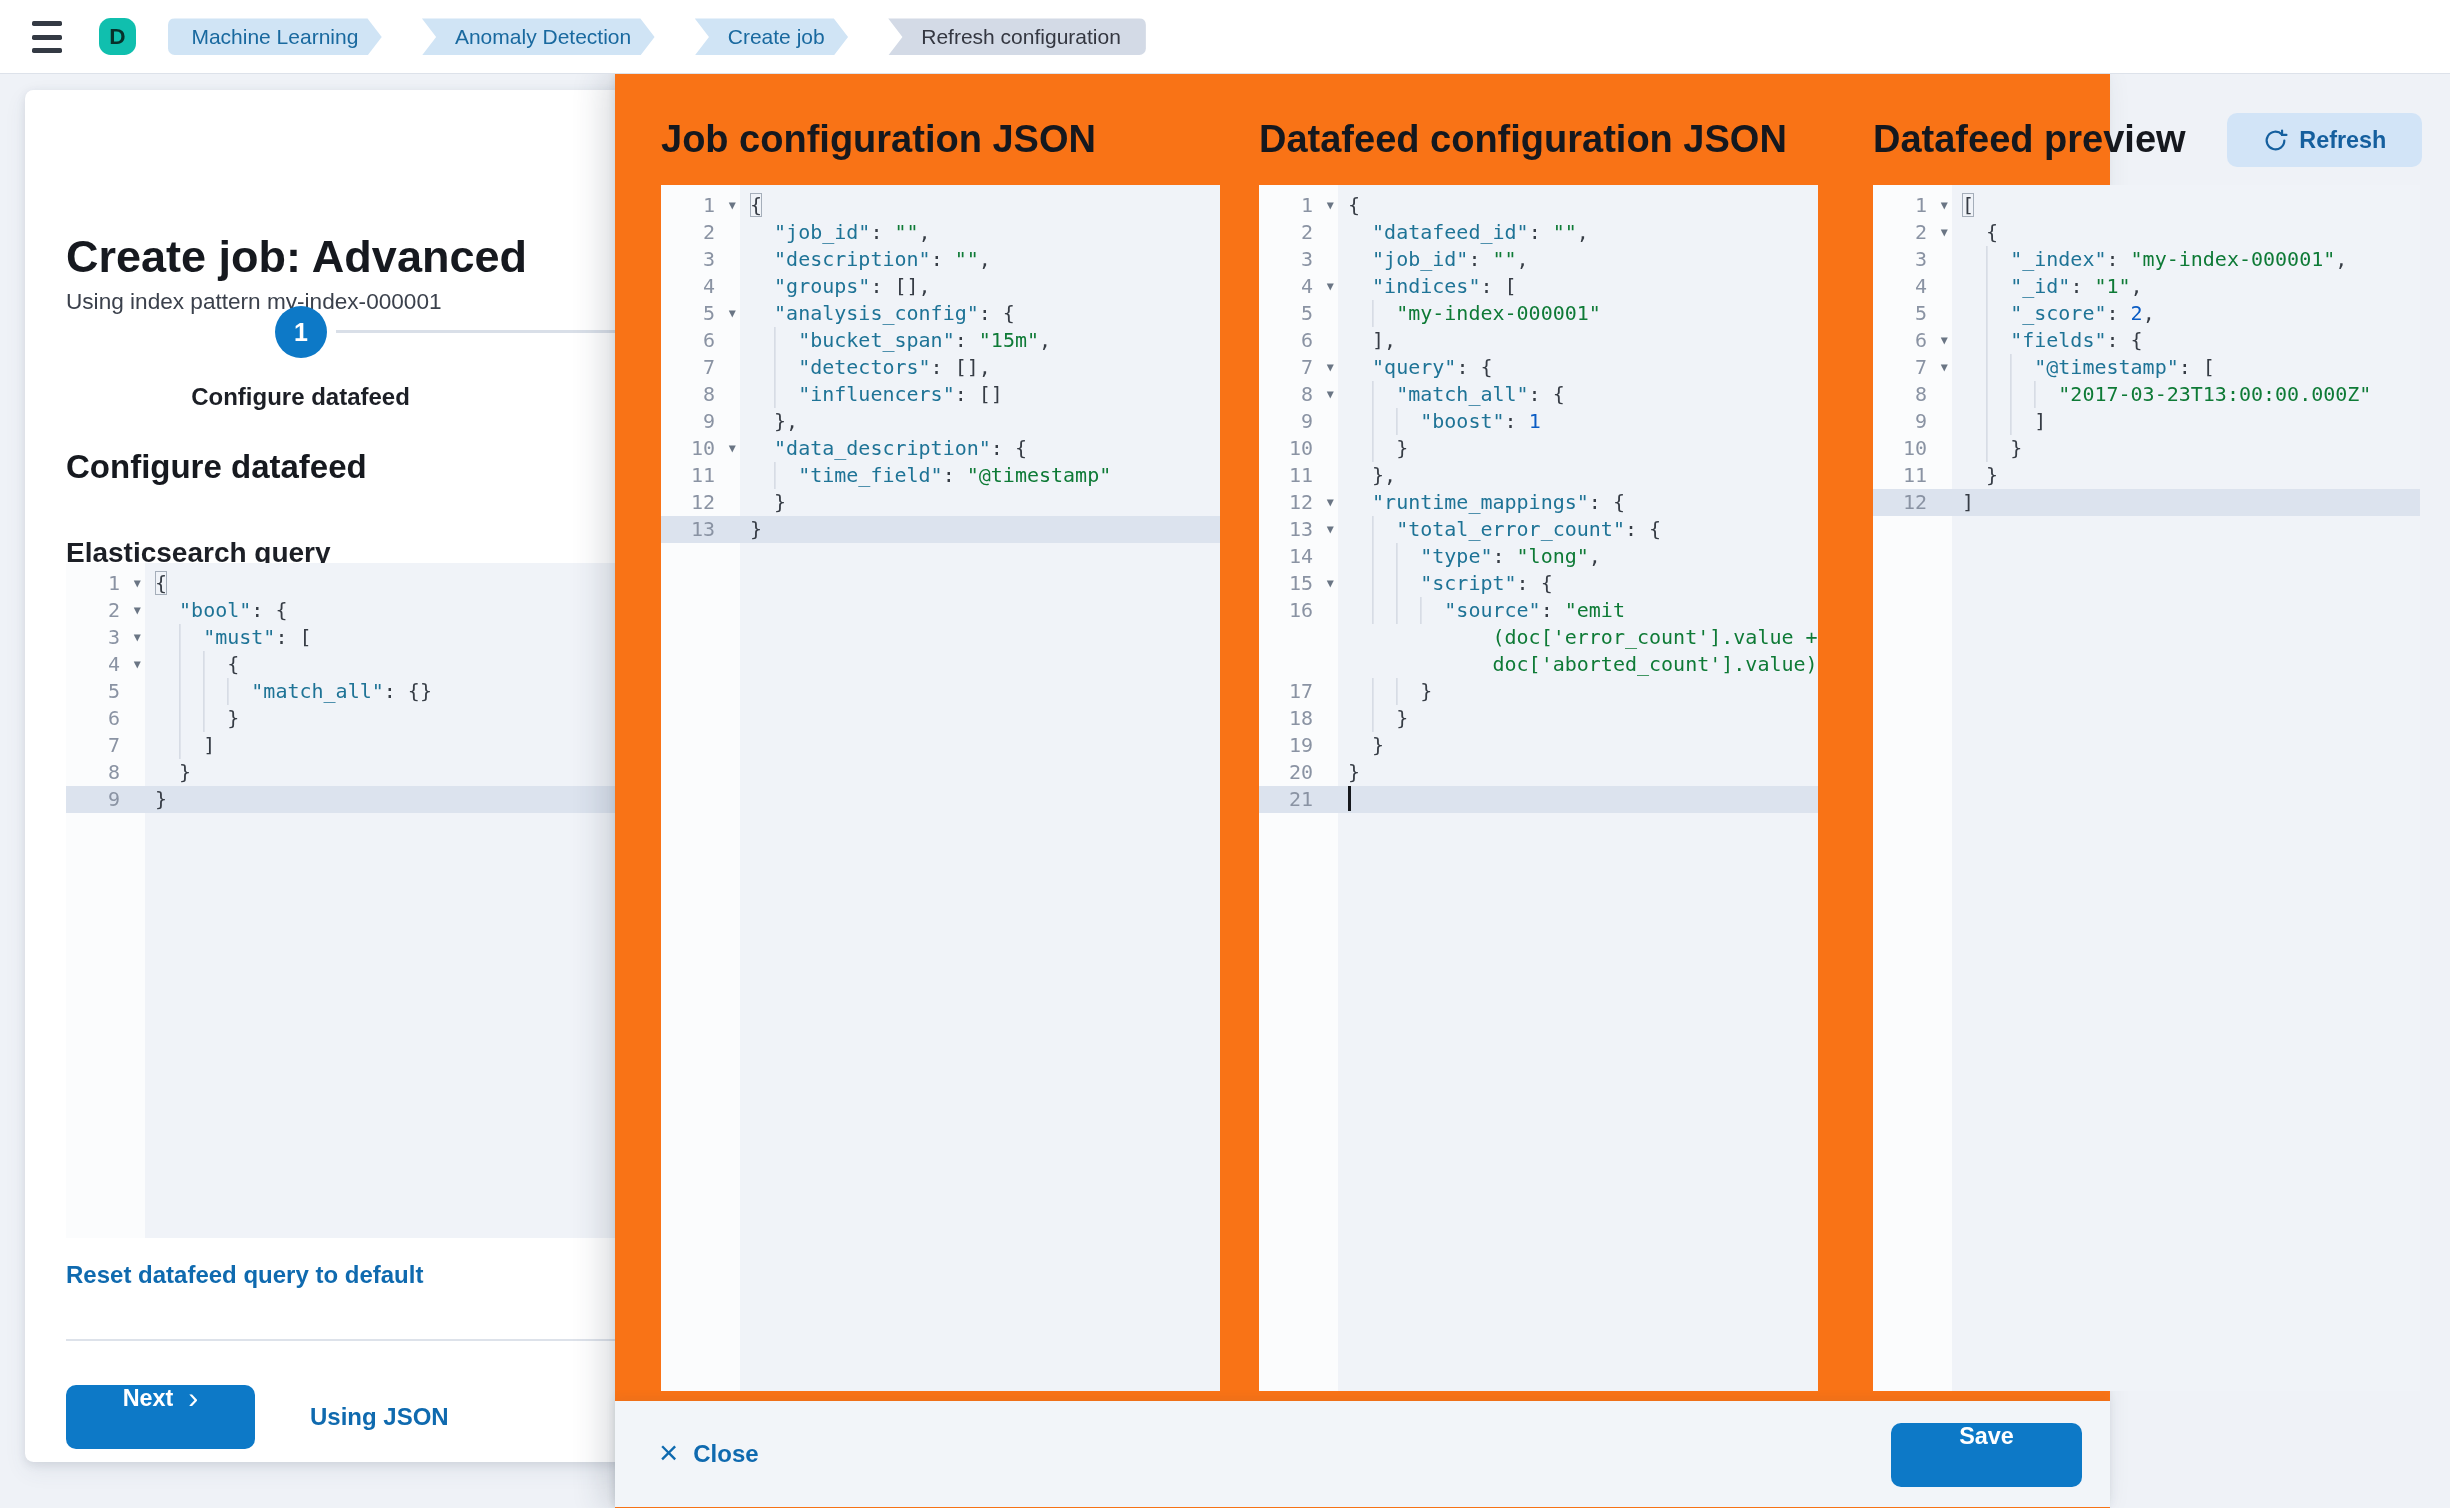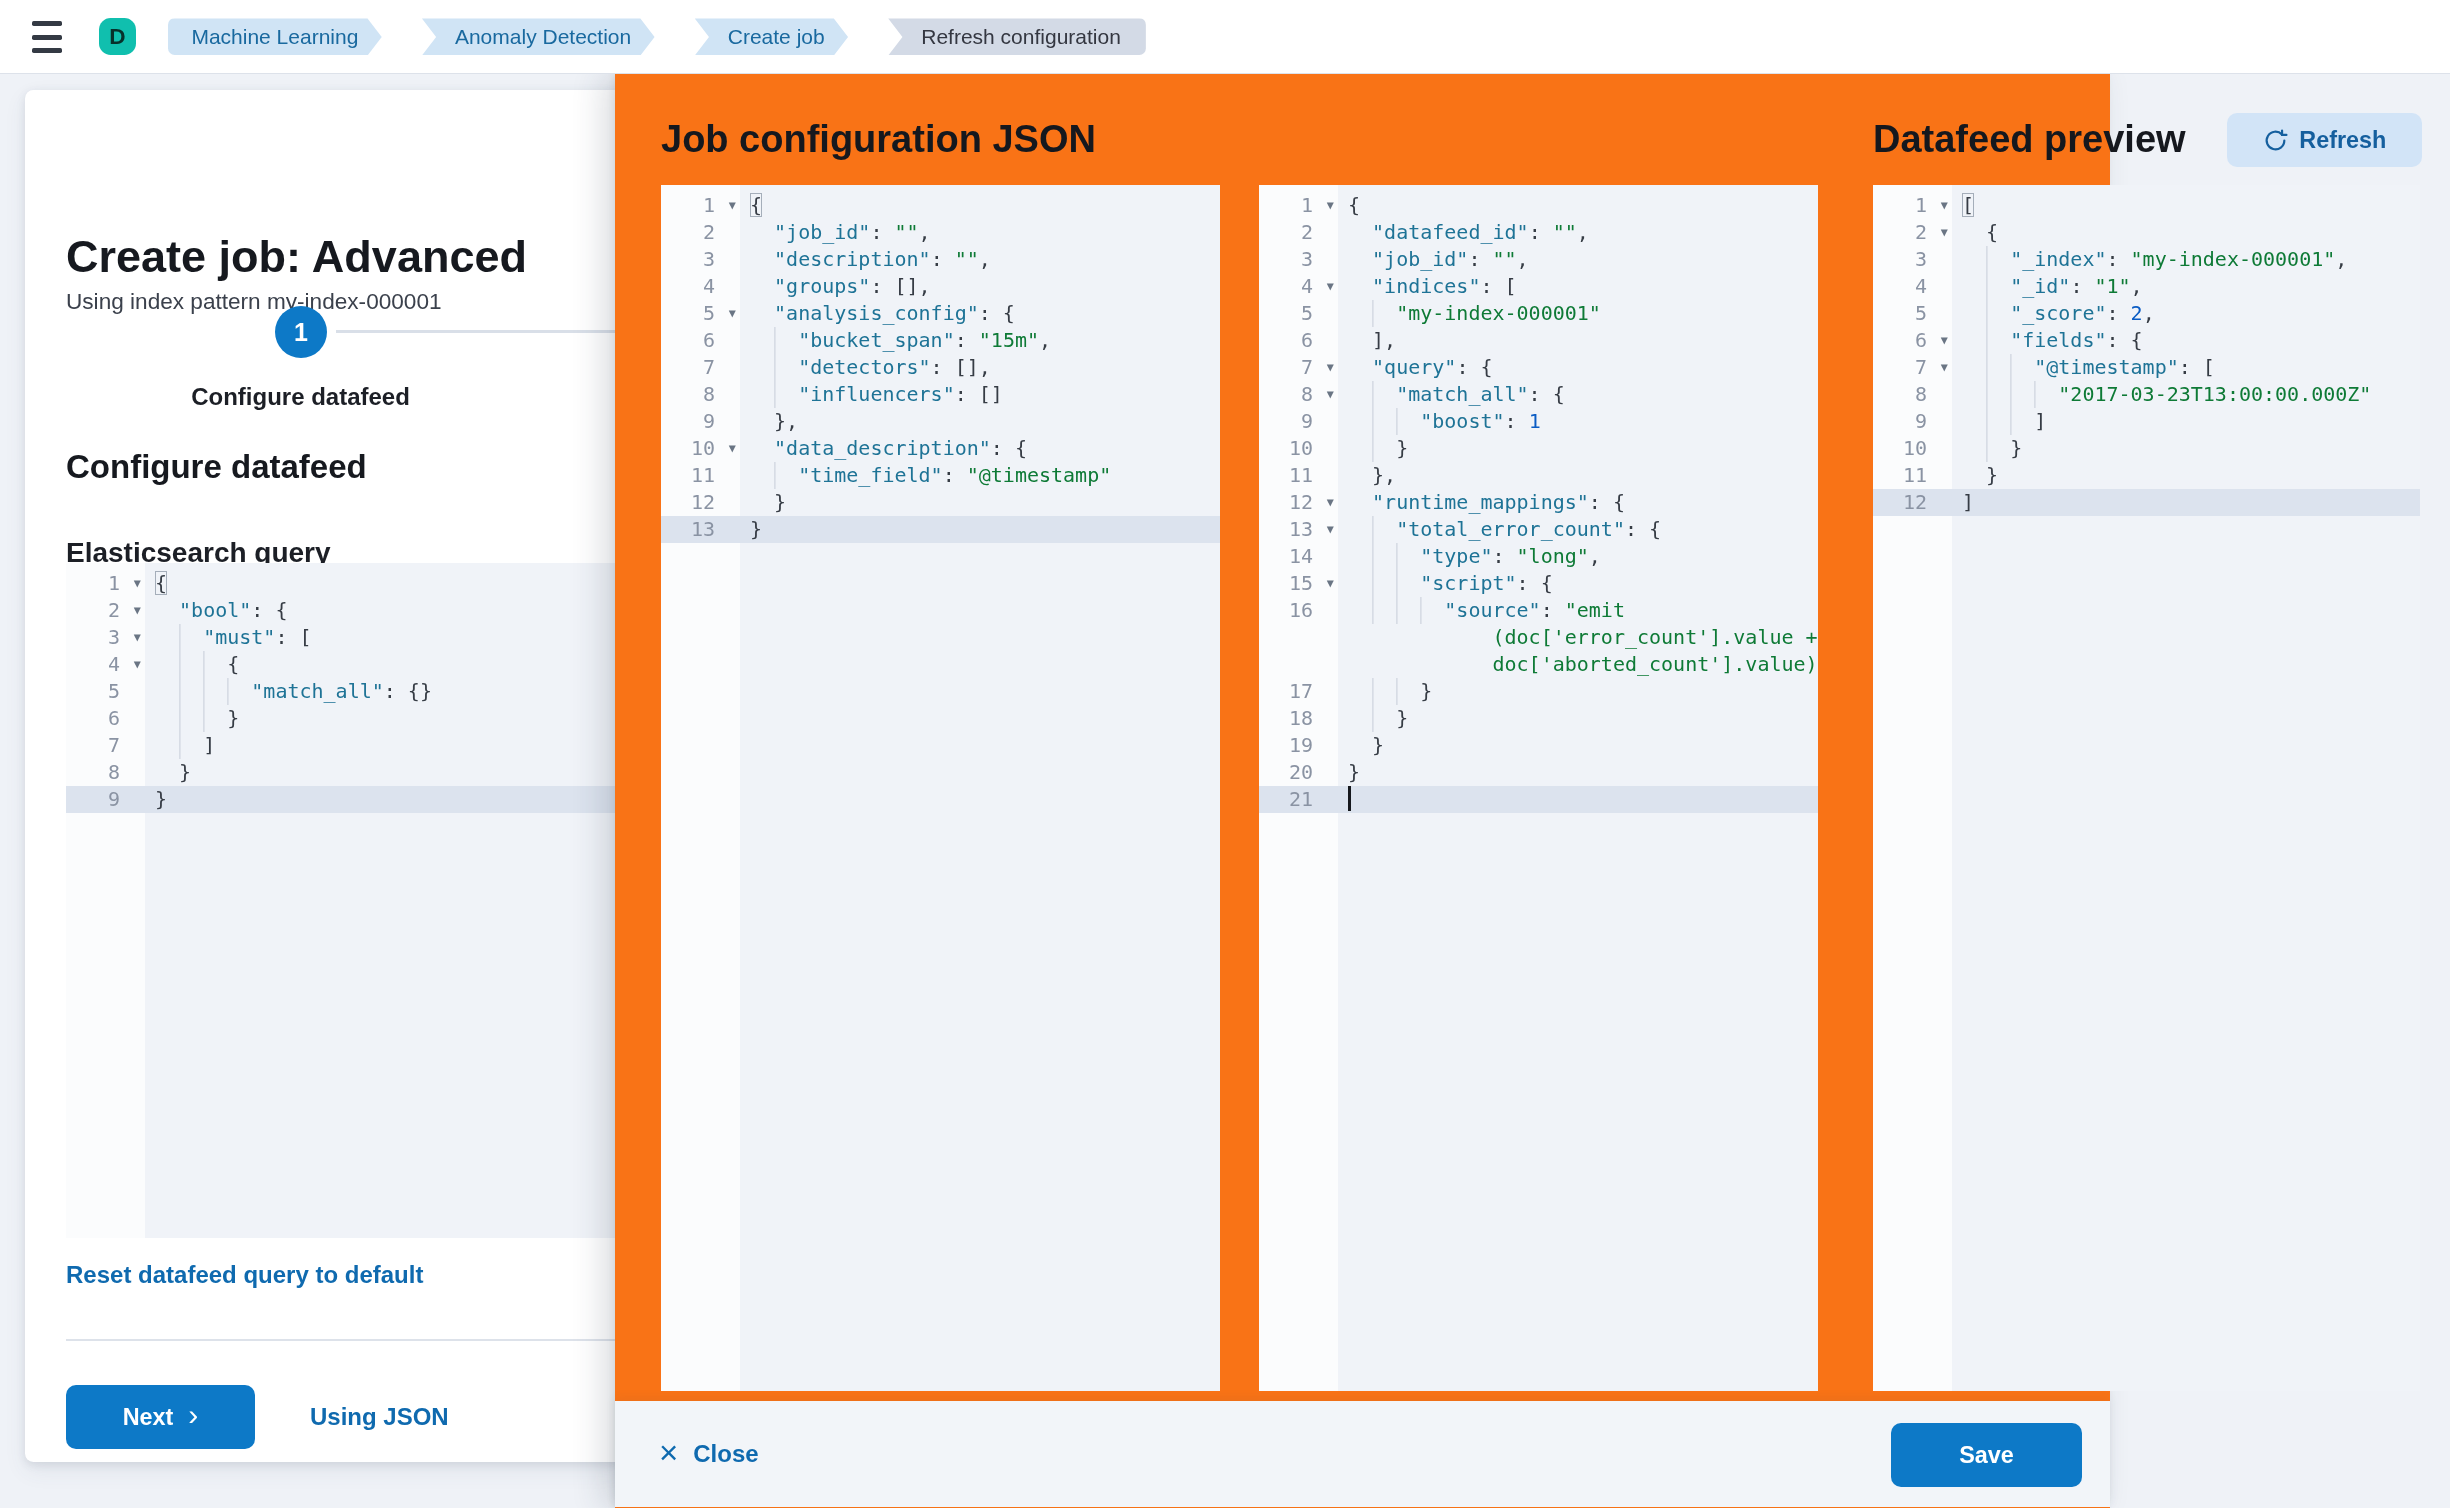--- a/index.html
+++ b/index.html
@@ -35,21 +35,21 @@
           display:flex; align-items:center; justify-content:center; }
   .step-line { position:absolute; left:311px; top:240px; width:288px; height:3.3px; background:#d9dfe8; }
   .step-label { position:absolute; left:108px; top:293px; width:335px; text-align:center;
           font-size:24px; font-weight:700; color:#1c1f26; }
   .card h2 { position:absolute; left:41px; top:358px; font-size:33px; font-weight:700; color:#16191f; }
   .qlabel { position:absolute; left:41px; top:447px; font-size:28px; font-weight:700; color:#1c1f26; }
   .reset { position:absolute; left:41px; top:1171px; font-size:24px; font-weight:600; color:#0f6aaf; cursor:pointer; }
   .divider { position:absolute; left:41px; top:1249px; width:559px; height:1.7px; background:#dde2ea; }
   .btn-primary { background:#0d79c7; border:none; border-radius:10px; color:#fff; font-weight:600;
           font-size:23.4px; font-family:"Liberation Sans", sans-serif; display:inline-flex;
-          align-items:center; justify-content:center; cursor:pointer; }
+          justify-content:center; cursor:pointer; }
   .next { position:absolute; left:41px; top:1295px; width:189px; height:64px; gap:15px; }
   .chev { font-size:30px; font-weight:400; margin-top:-4.2px; }
   .editjson { position:absolute; left:285px; top:1313px; font-size:24px; font-weight:600; color:#0f6aaf; cursor:pointer; }
 
   
   .flyout { position:absolute; left:615px; top:74px; width:1495px; height:1434px; background:#f97316; z-index:30;
             box-shadow:-11.7px 0 30px rgba(40,50,70,.16), -1.7px 0 6.7px rgba(40,50,70,.08); }
   .col-h { position:absolute; top:44px; font-size:38px; font-weight:700; color:#15181e; white-space:nowrap; }
   .col-h.c1 { left:46px; } .col-h.c2 { left:644px; } .col-h.c3 { left:1258px; }
   .refresh { position:absolute; left:1612px; top:39px; width:195px; height:54px; border:none; border-radius:10px;
@@ -175,20 +175,21 @@
     <div class="divider"></div>
     <button class="btn-primary next">
       <span>Next</span>
       <span class="chev">›</span>
     </button>
     <a class="editjson">Using JSON</a>
   </section>
 
   <aside class="flyout">
     <div class="col-h c1">Job configuration JSON</div>
+    <div class="col-h c2">Datafeed configuration JSON</div>
     <div class="col-h c3">Datafeed preview</div>
     <button class="refresh">
       <svg viewBox="0 0 16 16" fill="none" stroke="currentColor" stroke-width="1.4" stroke-linecap="round">
         <path d="M13.65 8a5.65 5.65 0 1 1-1.55-3.88"></path>
         <path d="M12.2 1.6v2.8h2.8"></path>
       </svg>
       <span>Refresh</span>
     </button>
     <div class="editor" id="ed-job">
         <div class="cl">

